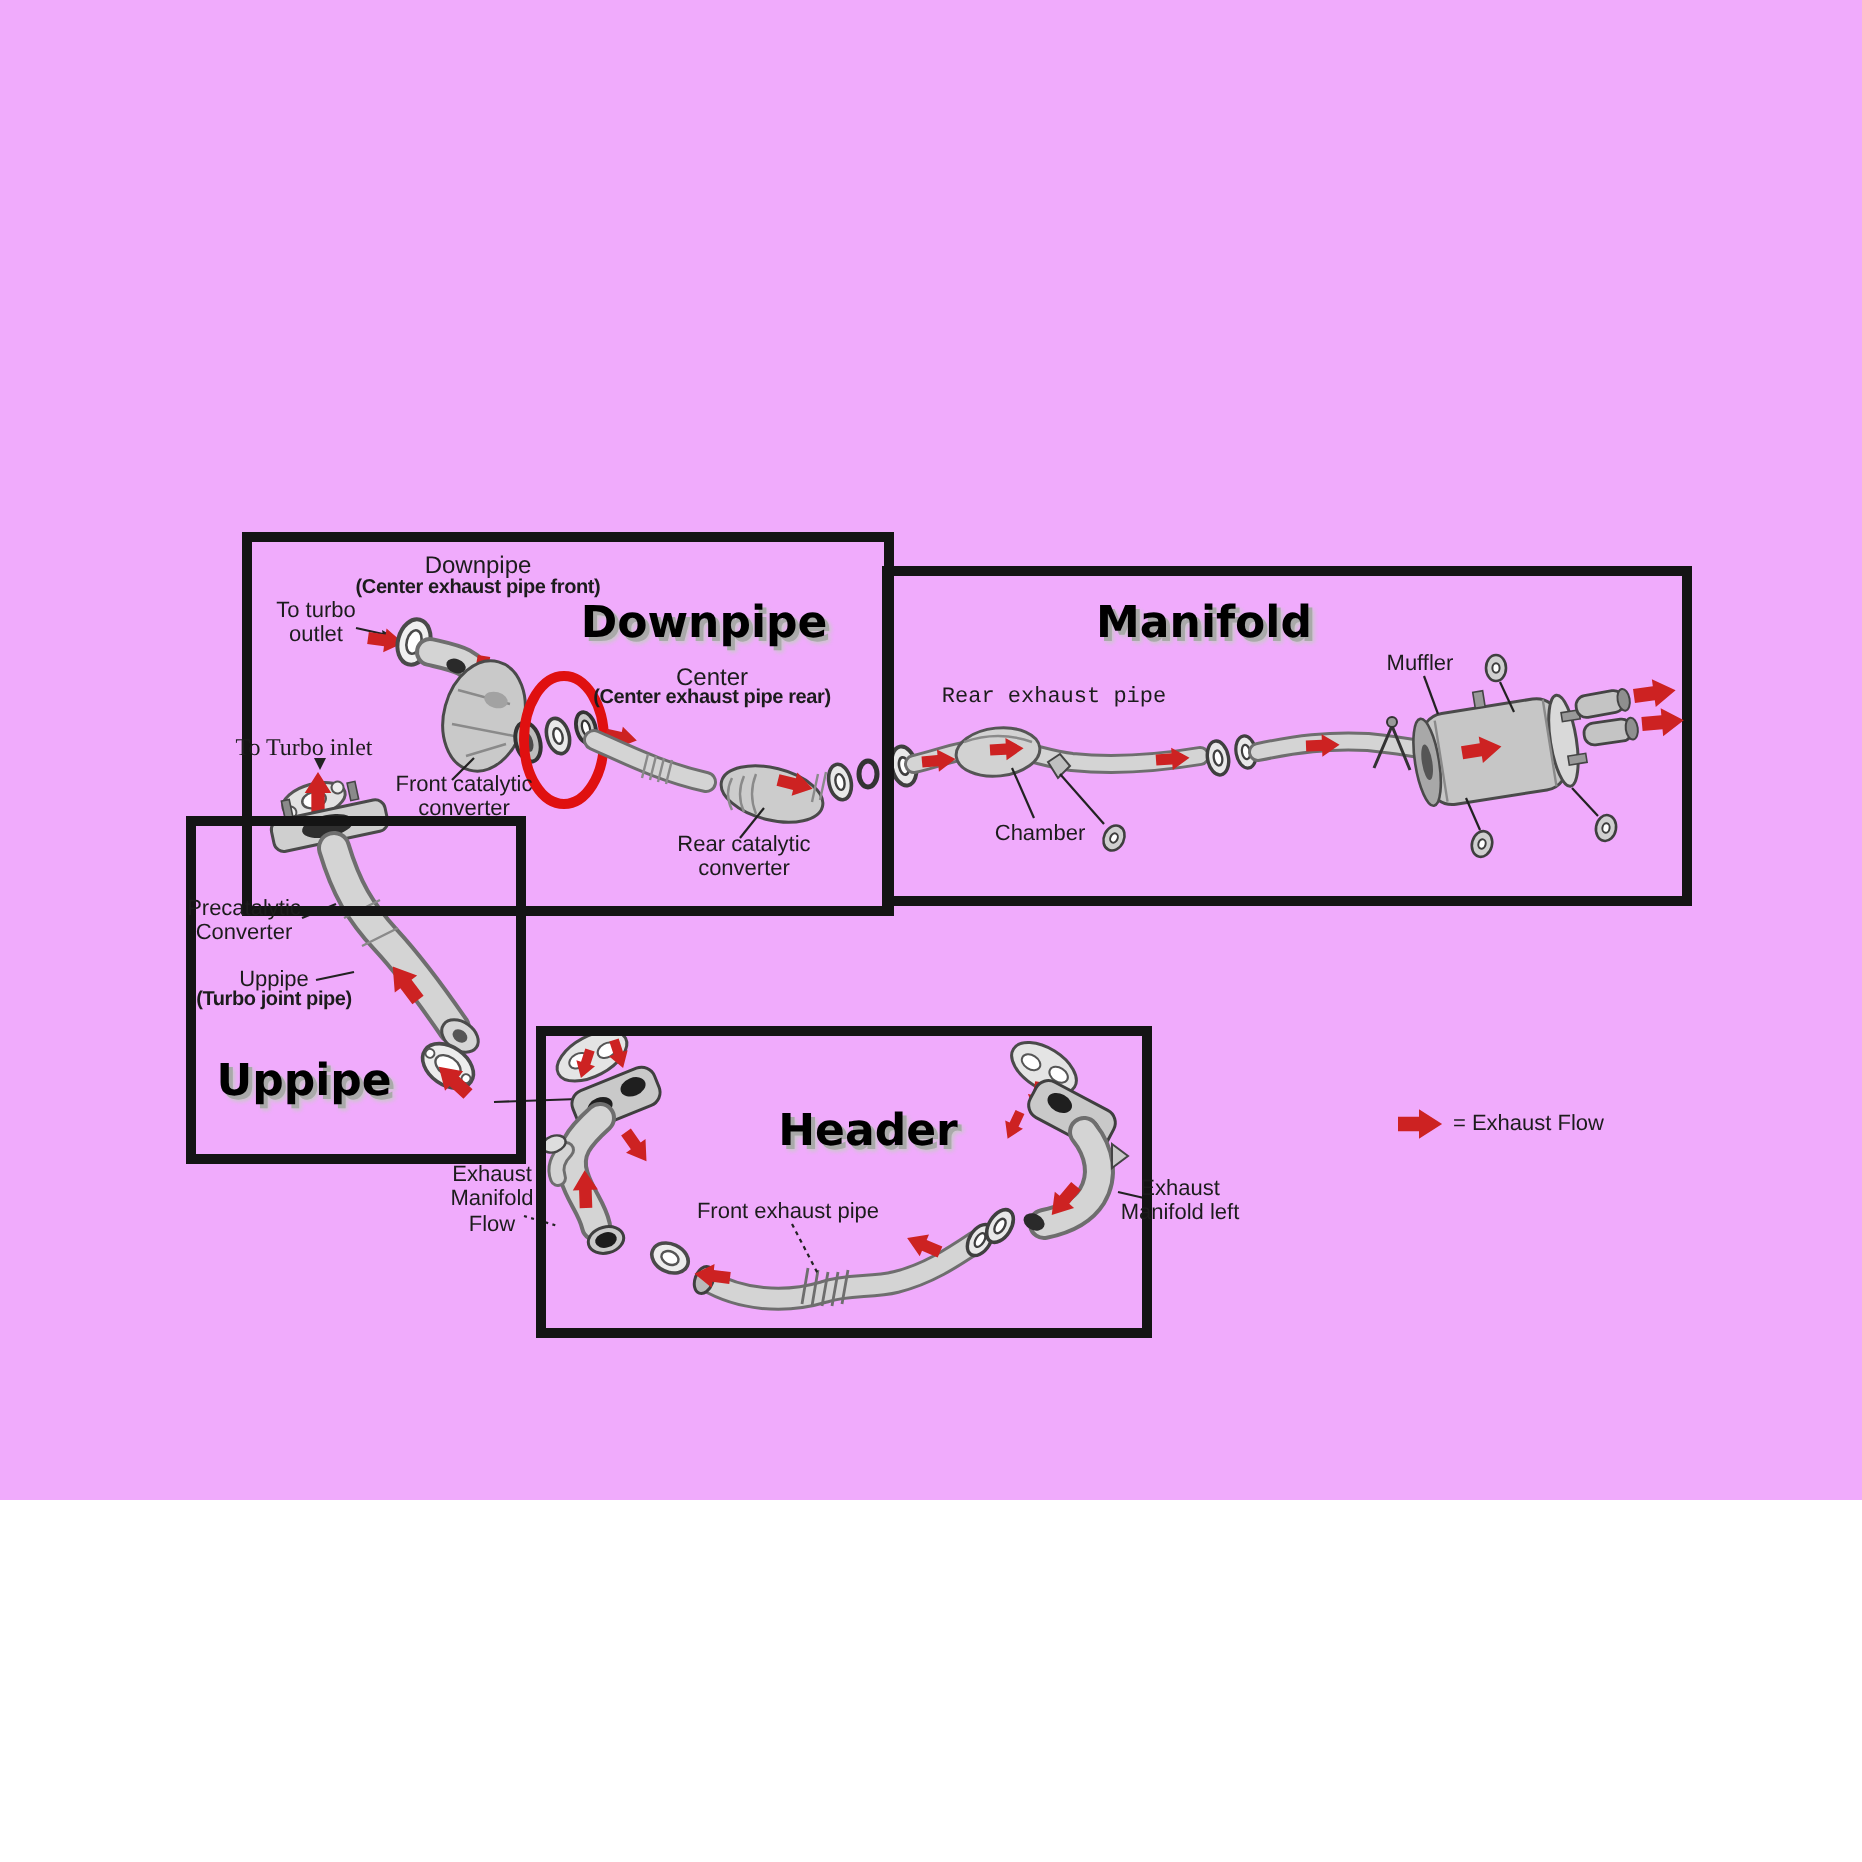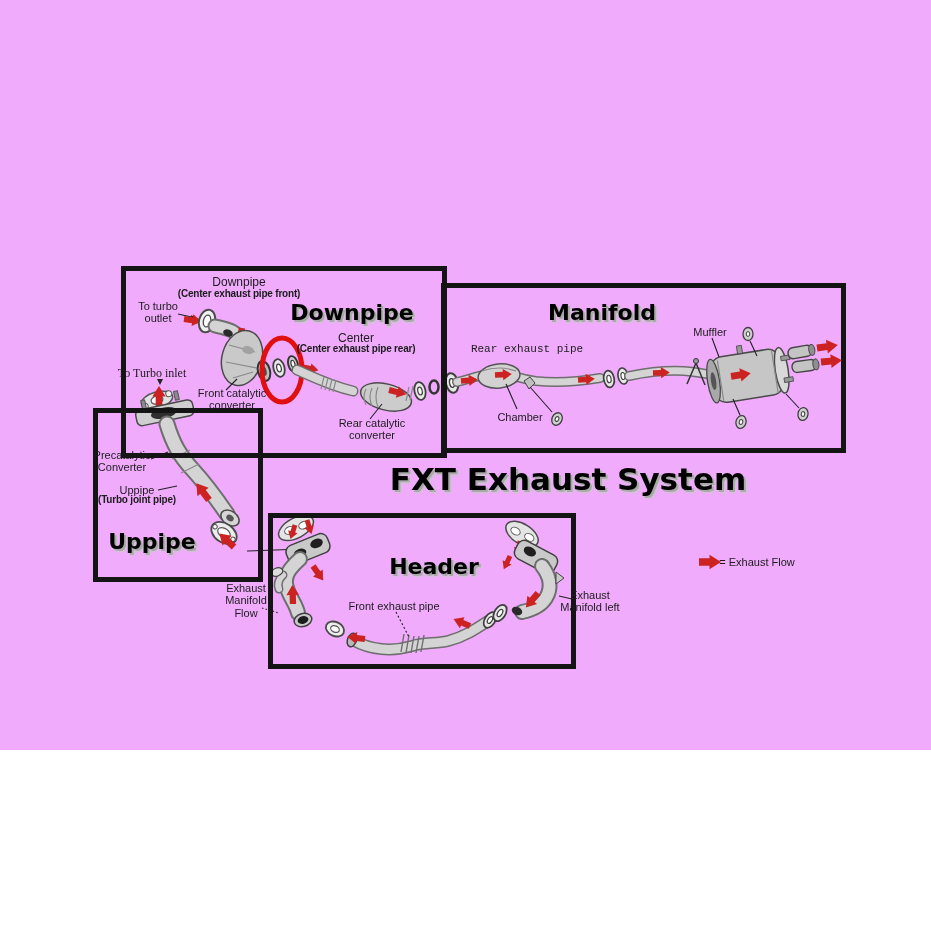--- a/index.html
+++ b/index.html
@@ -263,16 +263,15 @@
   <div class="lbl" style="left:122px;top:461px;width:88px;">Precatalytic Converter</div>
   <div class="lbl" style="left:137px;top:490px;width:70px;">Uppipe</div>
   <div class="lbl sm" style="left:137px;top:500px;width:120px;">(Turbo joint pipe)</div>
   <div class="fat sec" style="left:152px;top:541px;">Uppipe</div>
 
   <div class="fat sec" style="left:434px;top:566px;">Header</div>
   <div class="lbl" style="left:246px;top:600px;width:60px;">Exhaust Manifold Flow</div>
   <div class="lbl" style="left:394px;top:606px;width:130px;">Front exhaust pipe</div>
   <div class="lbl" style="left:590px;top:601px;width:60px;">Exhaust Manifold left</div>
 
-  <div class="fat main" style="left:568px;top:479px;">FXT Exhaust System</div>
-  <div class="lbl" style="left:757px;top:562px;width:90px;text-align:center;">= Exhaust Flow</div>
+  <div class="lbl" style="left:757px;top:562px;width:90px;text-align:right;">= Exhaust Flow</div>
 
 </div>
 
 </body></html>

